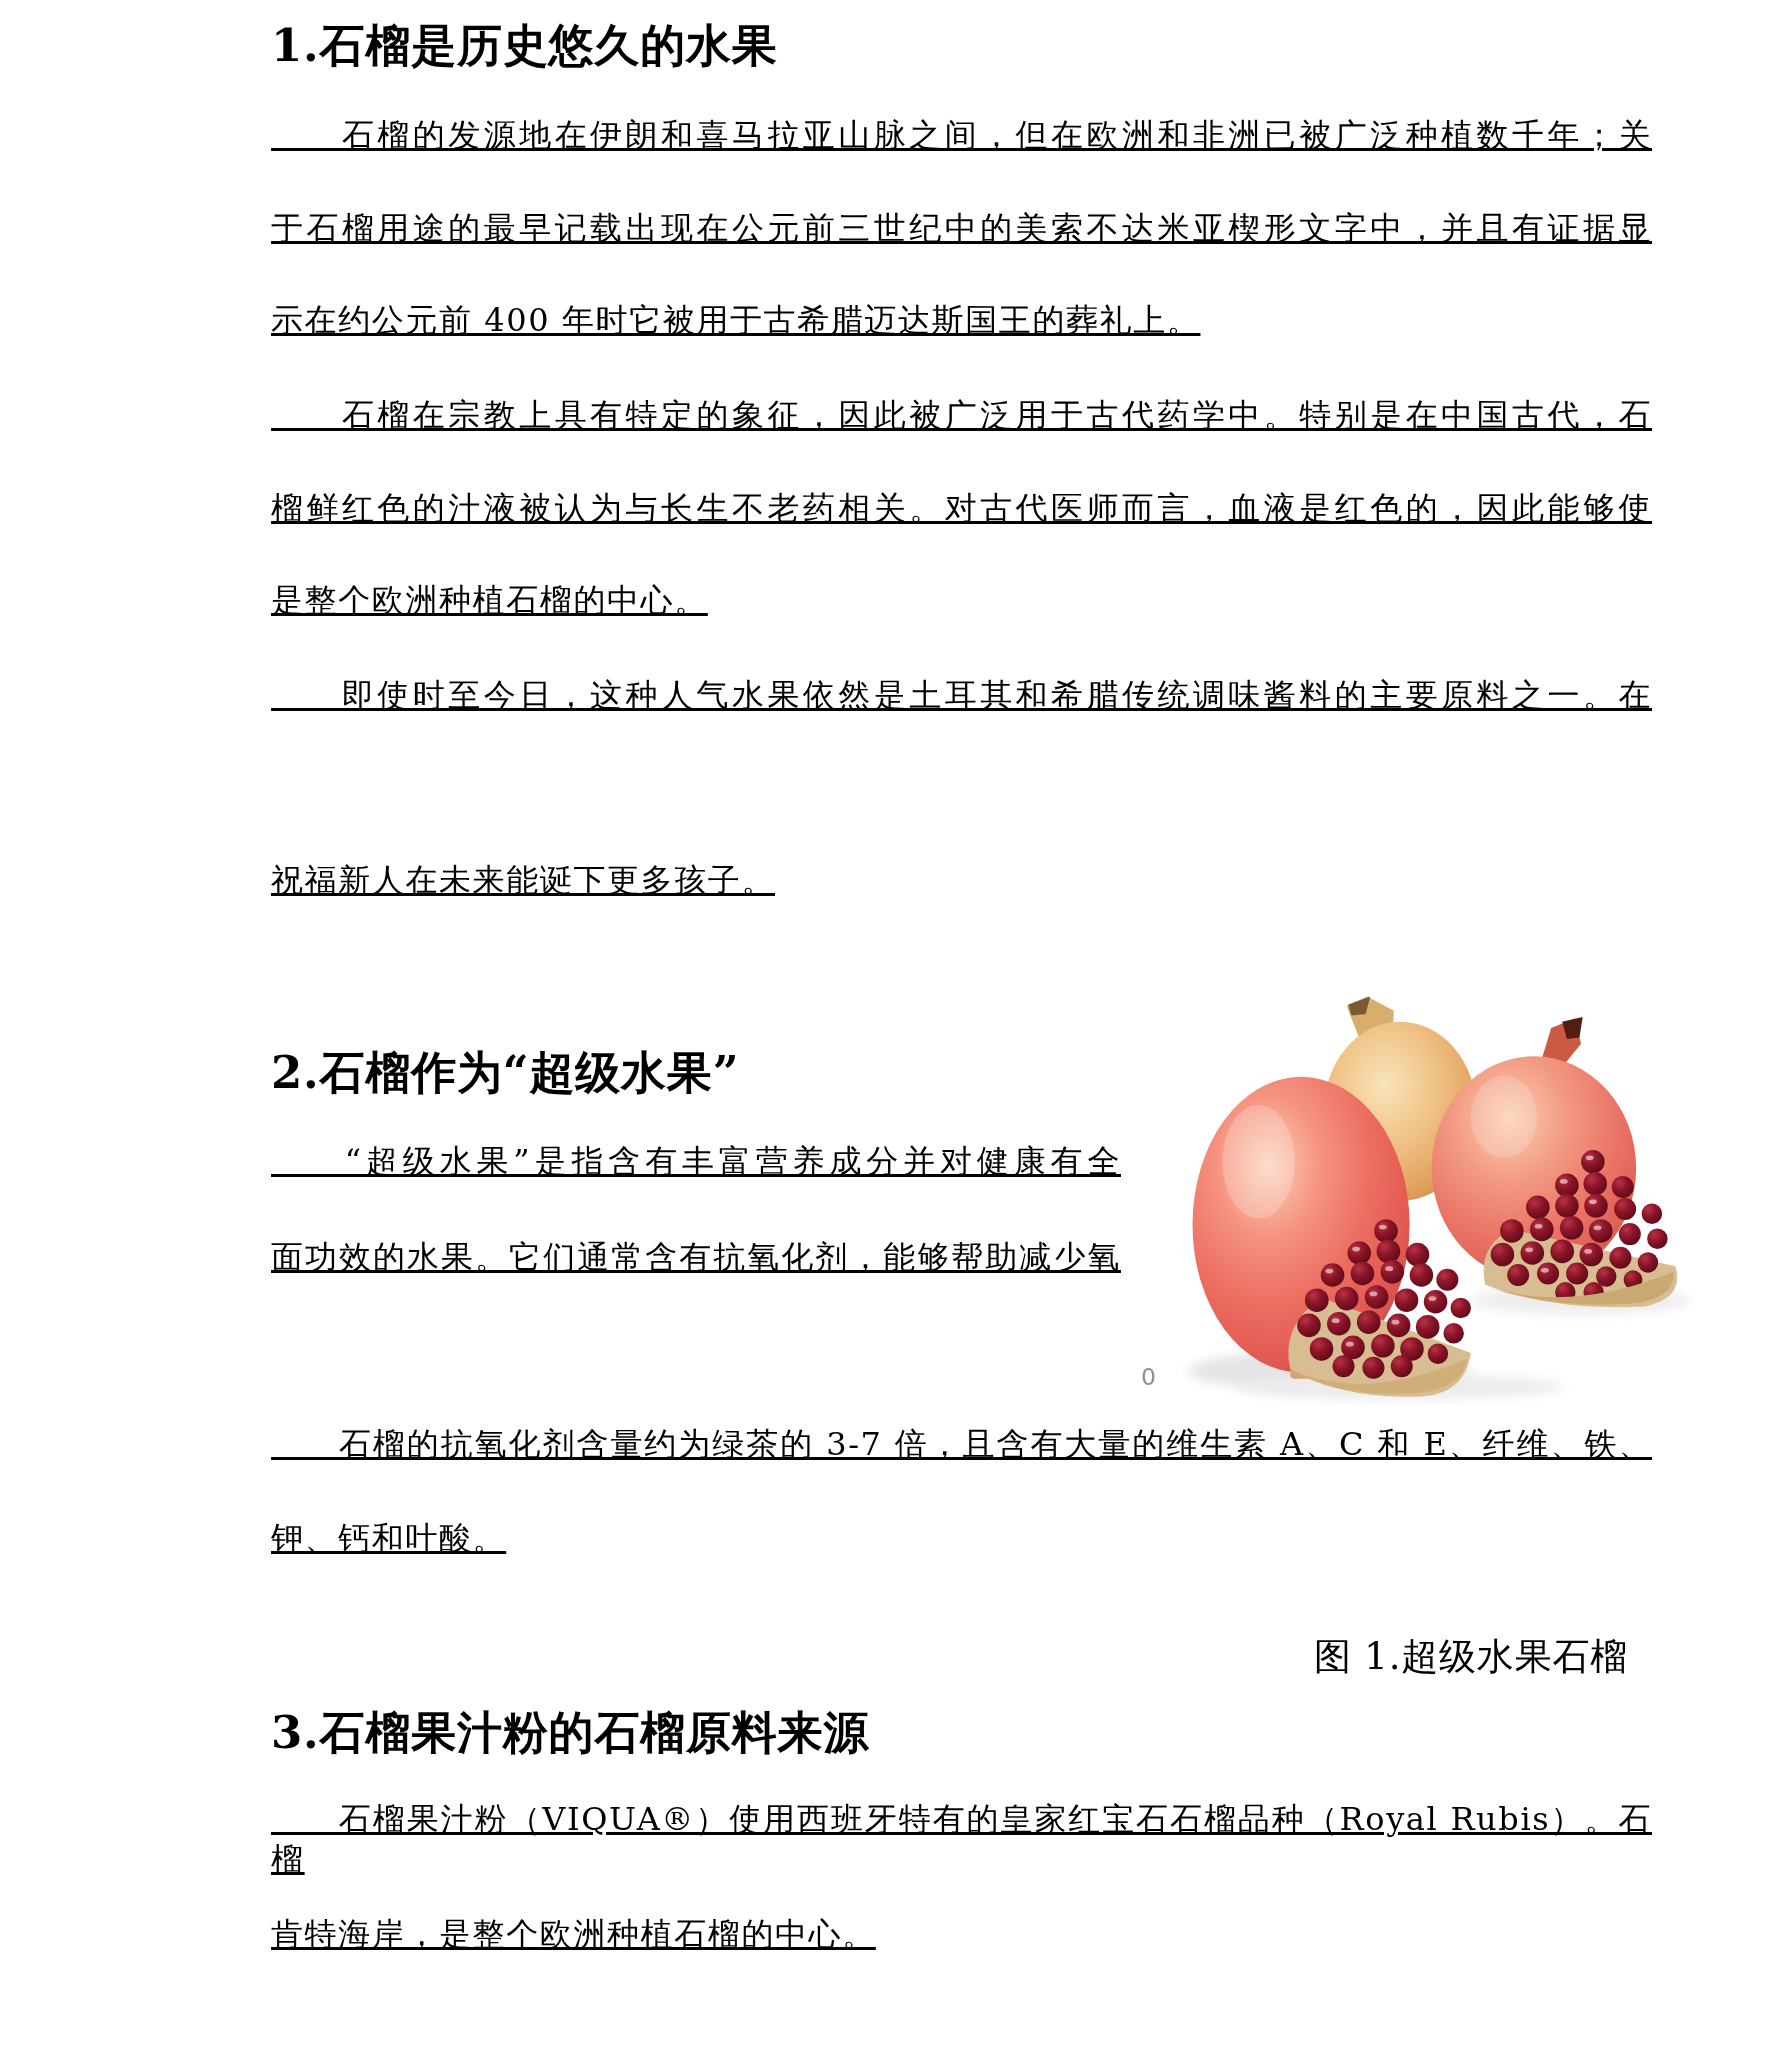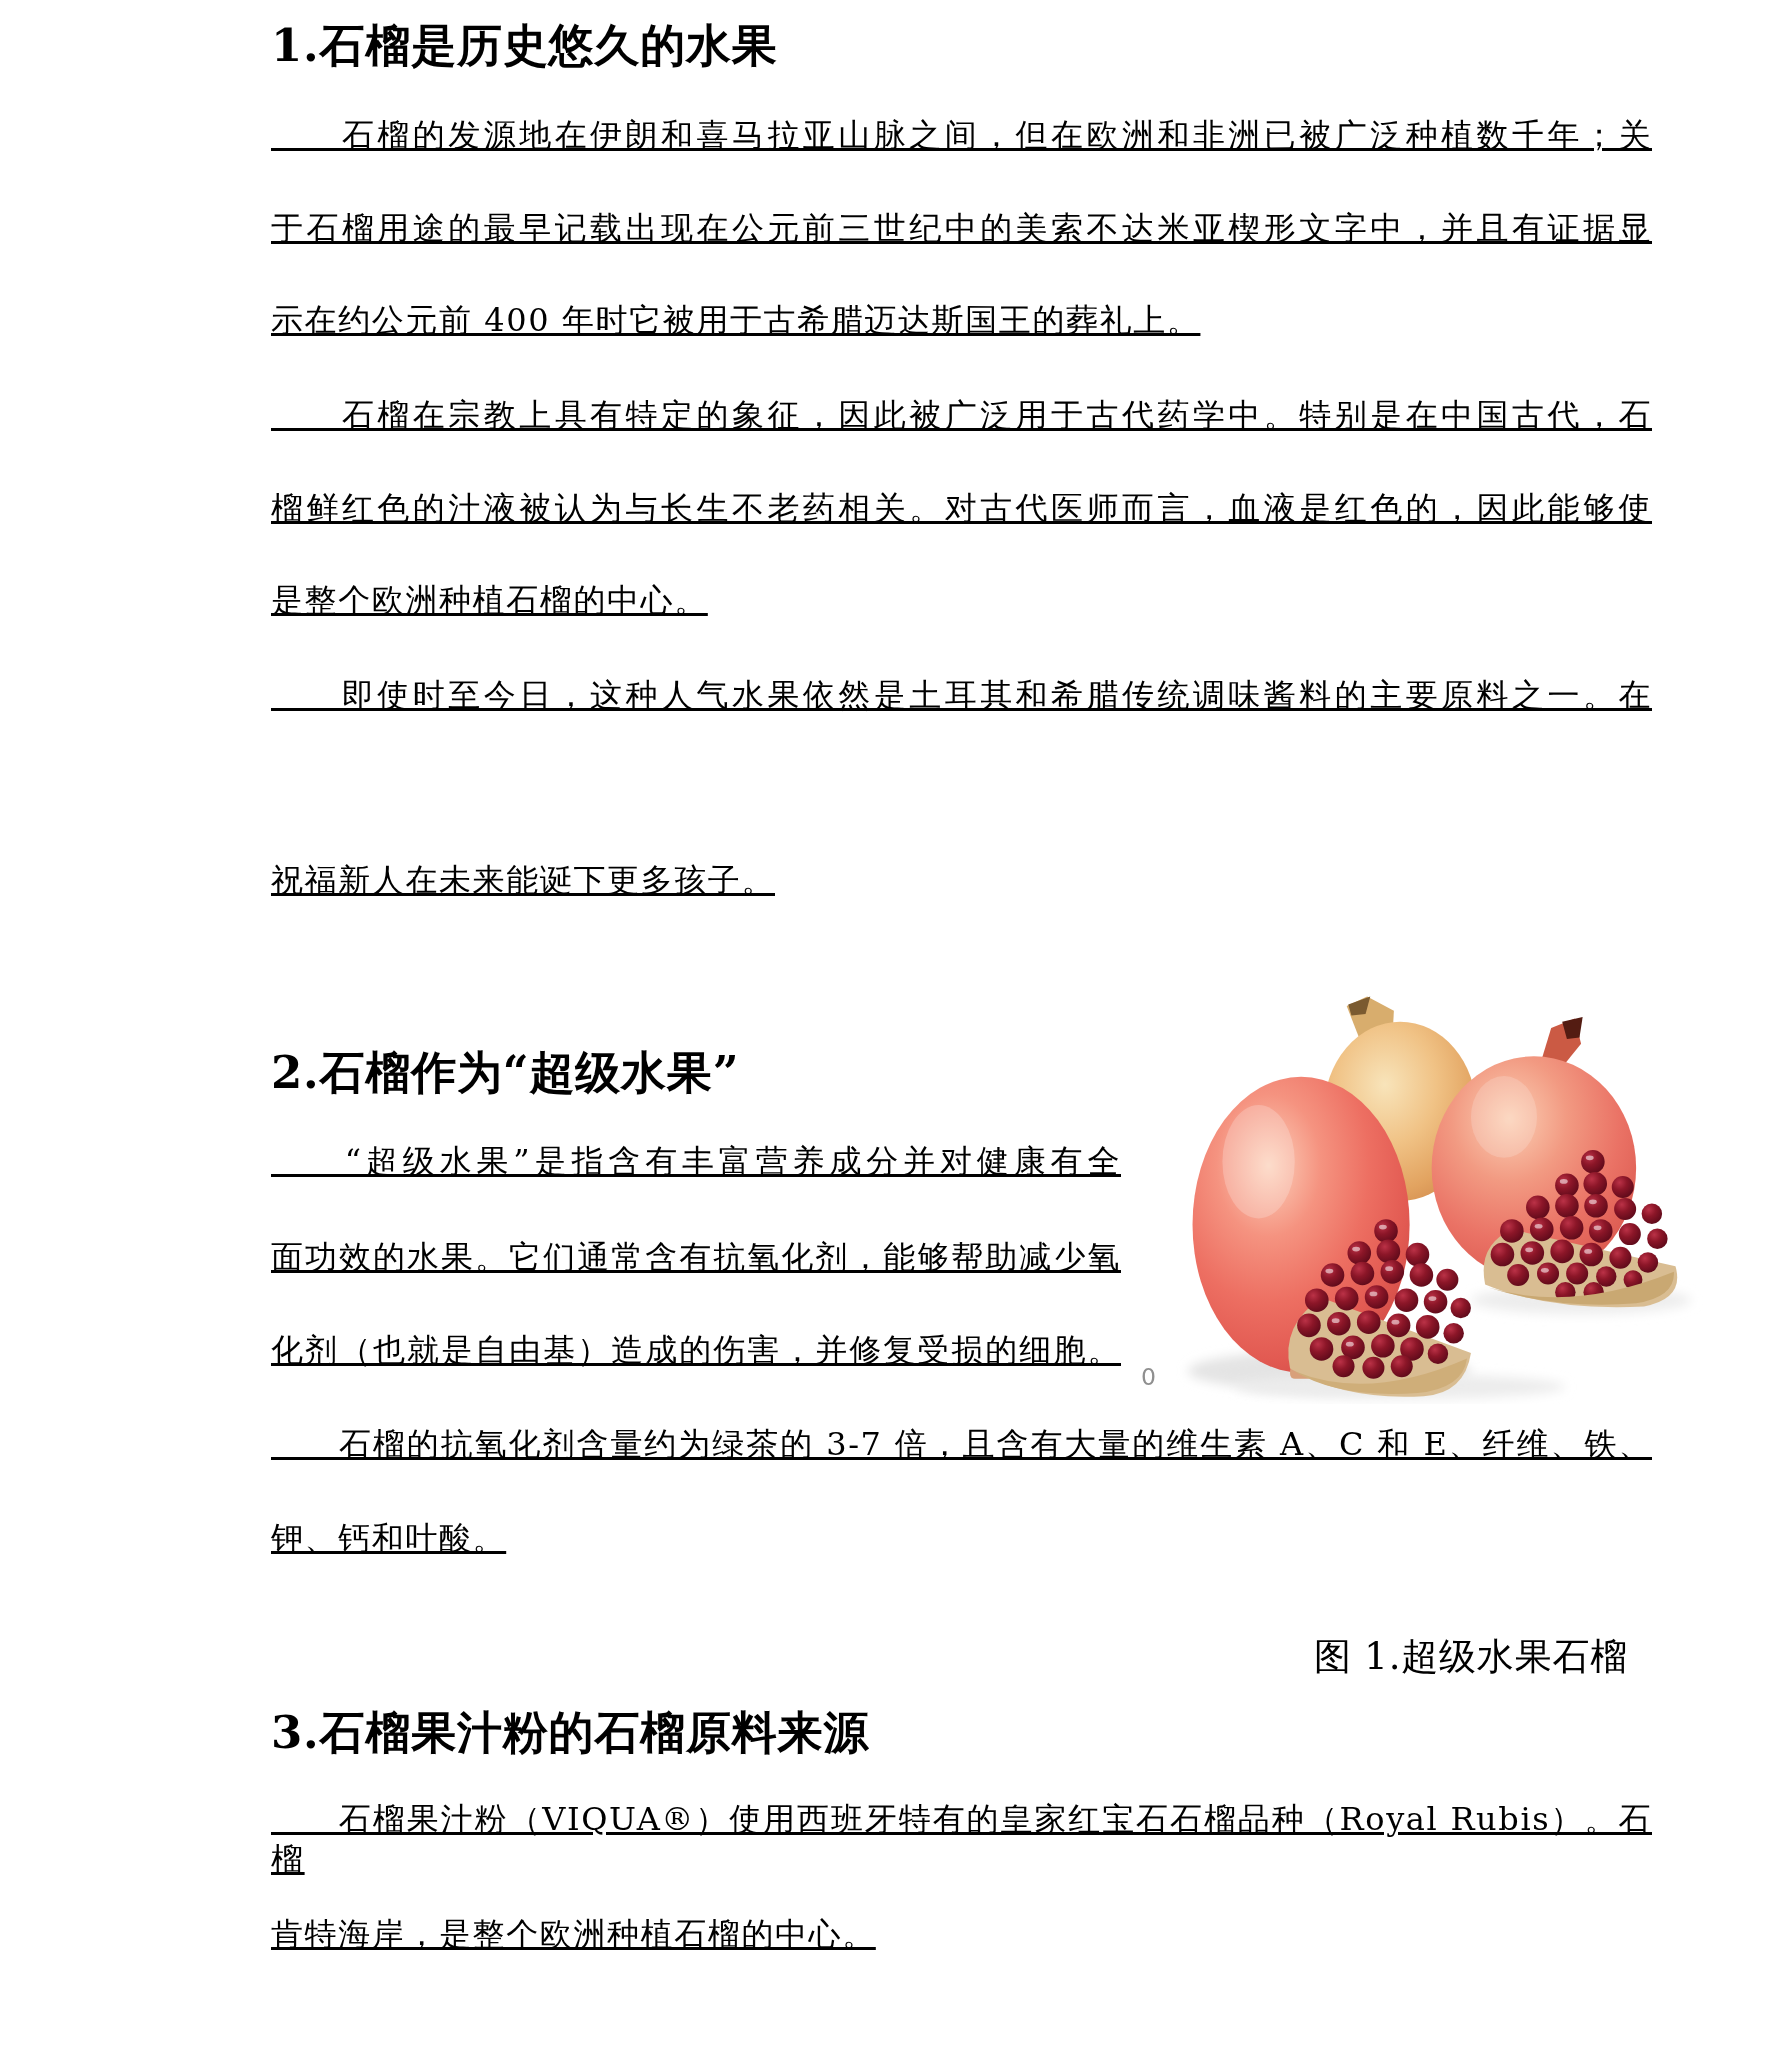--- a/index.html
+++ b/index.html
@@ -71,21 +71,20 @@
   <p class="line j" style="top:488px">榴鲜红色的汁液被认为与长生不老药相关。对古代医师而言，血液是红色的，因此能够使</p>
   <p class="line" style="top:580px">是整个欧洲种植石榴的中心。</p>
 
   <p class="line j" style="top:675px">　　即使时至今日，这种人气水果依然是土耳其和希腊传统调味酱料的主要原料之一。在</p>
   <p class="line" style="top:860px">祝福新人在未来能诞下更多孩子。</p>
 
   <h2 class="h" style="top:1046px">2.石榴作为“超级水果”</h2>
 
   <p class="line j w" style="top:1141px">　　“超级水果”是指含有丰富营养成分并对健康有全</p>
   <p class="line j w" style="top:1237px">面功效的水果。它们通常含有抗氧化剂，能够帮助减少氧</p>
-  <p class="line j w" style="top:1330px">化剂（也就是自由基）造成的伤害，并修复受损的细胞。</p>
 
   <p class="line j" style="top:1424px">　　石榴的抗氧化剂含量约为绿茶的 3-7 倍，且含有大量的维生素 A、C 和 E、纤维、铁、</p>
   <p class="line" style="top:1518px">钾、钙和叶酸。</p>
 
   <div class="figure">
     <svg width="551" height="409" viewBox="0 0 700 520" xmlns="http://www.w3.org/2000/svg">
       <defs>
         <radialGradient id="gYellow" cx="40%" cy="35%" r="75%">
           <stop offset="0%" stop-color="#f8e4ba"></stop>
           <stop offset="45%" stop-color="#f0c285"></stop>

